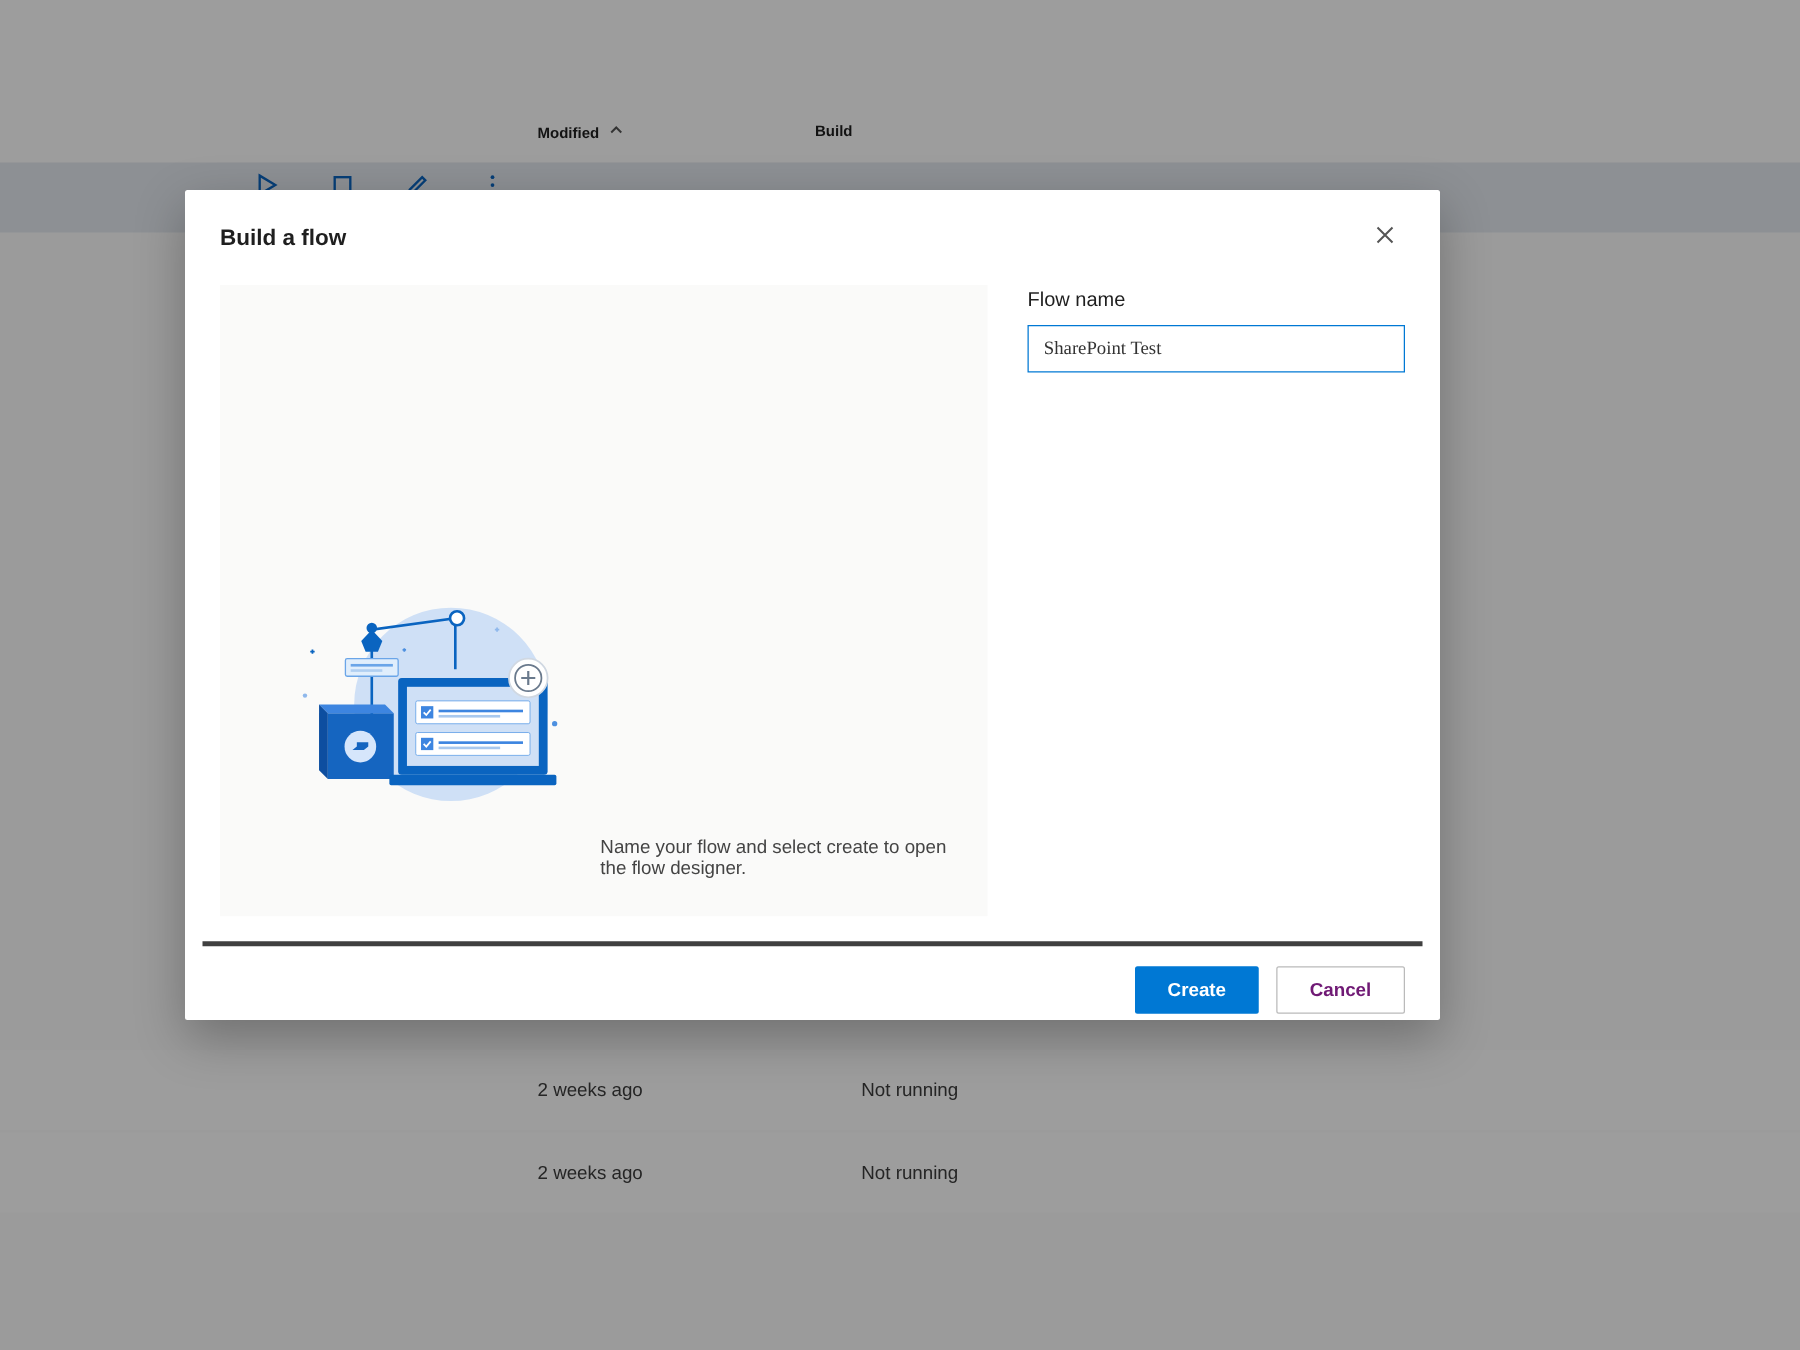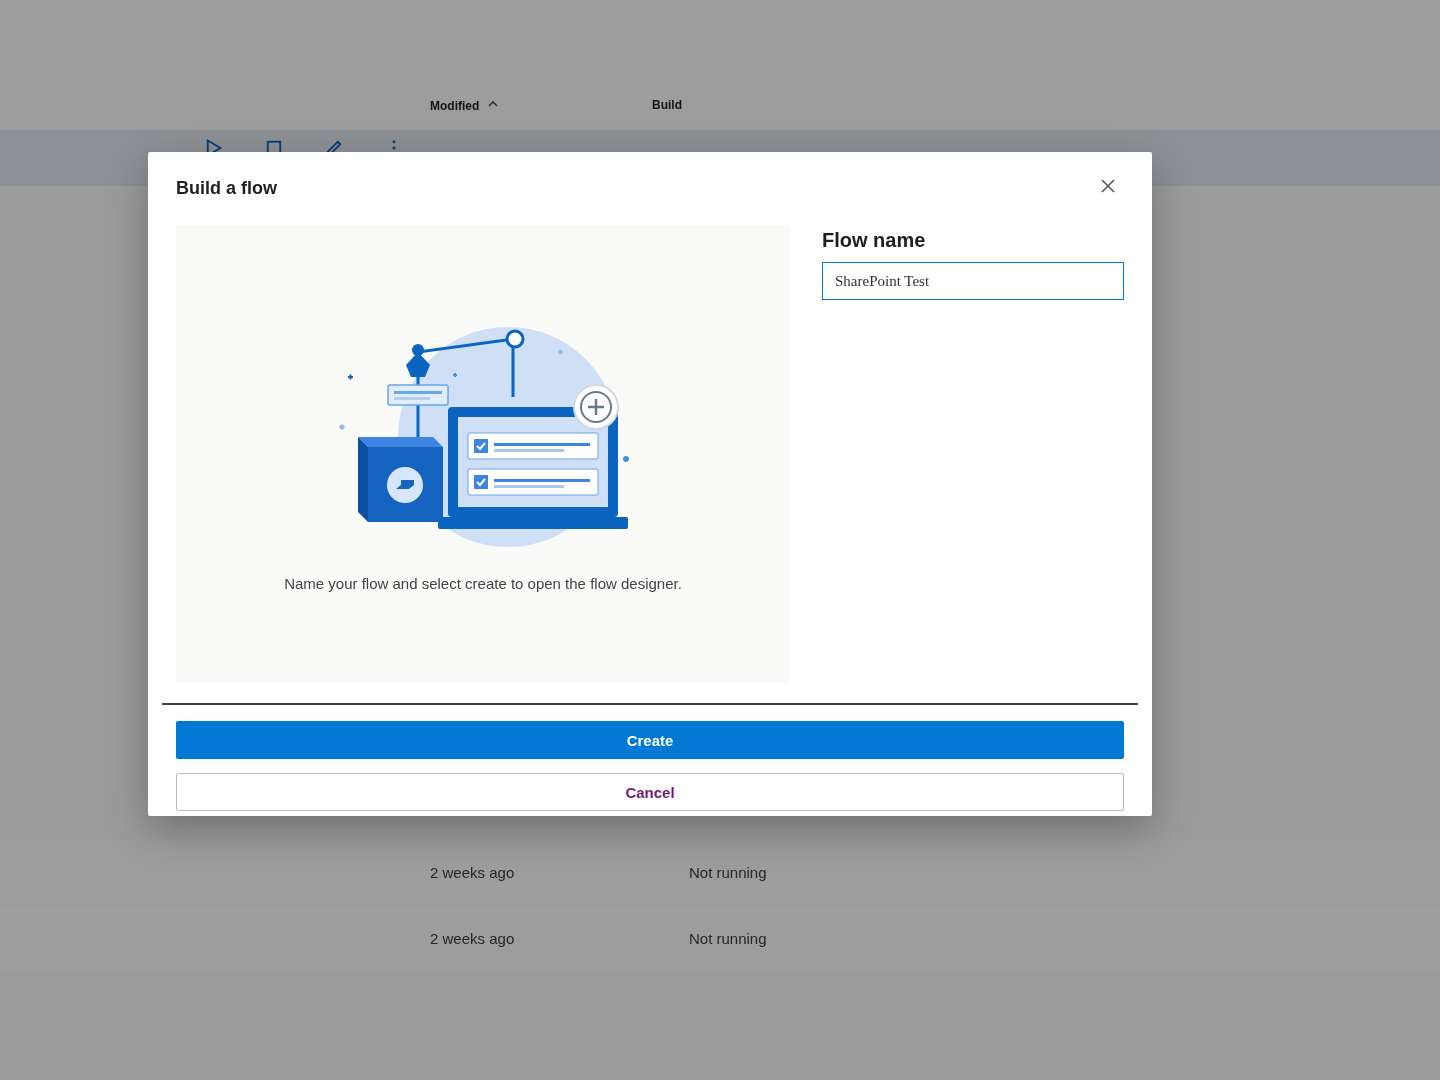--- a/index.html
+++ b/index.html
@@ -134,64 +134,62 @@
     .modal-body {
       flex: 1;
       display: flex;
       padding: 20px 28px;
       gap: 32px;
     }
     .illustration-panel {
       flex: 1;
       background: #fafaf9;
       display: flex;
-      flex-direction: column;
-      align-items: center;
+      align-items: flex-end;
       justify-content: center;
       padding: 30px;
       min-height: 458px;
     }
     .illustration {
       width: 390px;
       height: 230px;
       margin-bottom: 28px;
     }
     .illustration-text {
       font-size: 15px;
       color: #444;
     }
     .form-panel {
       width: 302px;
       padding-top: 4px;
     }
     .form-label {
-      font-size: 20px;
-      font-weight: 700;
+      font-size: 16px;
+      font-weight: 400;
       color: #1f1f1f;
       display: block;
       margin-bottom: 10px;
     }
     .form-input {
       width: 100%;
       height: 38px;
       border: 1.5px solid #0078d4;
       padding: 0 12px;
       font-size: 15px;
       color: #333;
       outline: none;
       font-family: Liberation Serif, serif;
     }
     .modal-footer {
-      border-top: 2px solid #404040;
+      border-top: 4px solid #404040;
       padding: 16px 14px 5px 14px;
       display: flex;
       justify-content: flex-end;
       gap: 14px;
       margin: 0 14px;
-      flex-direction: column;
     }
     .btn {
       height: 38px;
       padding: 0 26px;
       font-size: 15px;
       font-weight: 600;
       border-radius: 2px;
       cursor: pointer;
       font-family: inherit;
     }

